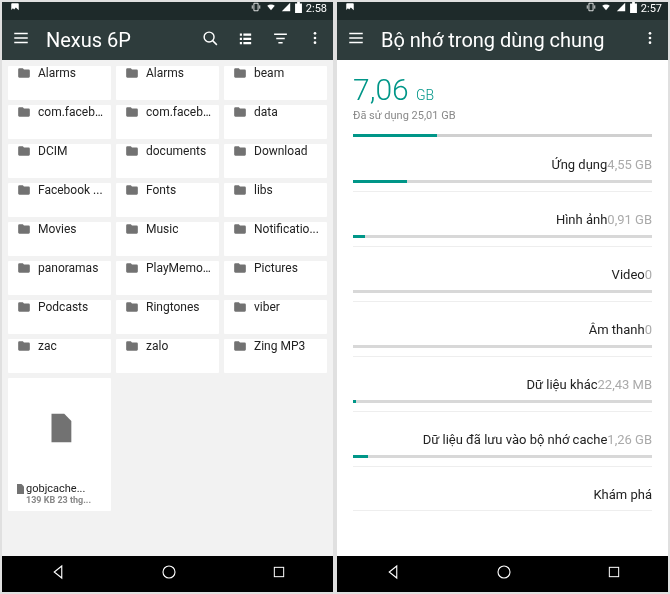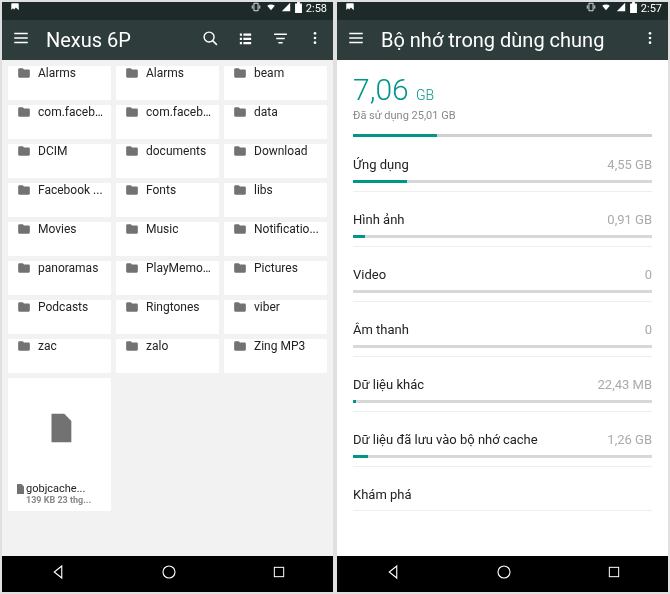--- a/index.html
+++ b/index.html
@@ -127,21 +127,21 @@
     left: 0; top: 0; bottom: 0;
     background: #009688;
   }
   .cat {
     margin-top: 20px;
     border-bottom: 1px solid #eee;
     padding-bottom: 8px;
   }
   .cat .row {
     display: flex;
-    justify-content: space-between;
+    justify-content: flex-end;
     align-items: baseline;
   }
   .cat .name { font-size: 13px; color: #222; }
   .cat .val { font-size: 13px; color: #aaa; }
   .cat .bar {
     height: 3px;
     background: #d8d8d8;
     margin-top: 8px;
     position: relative;
   }

